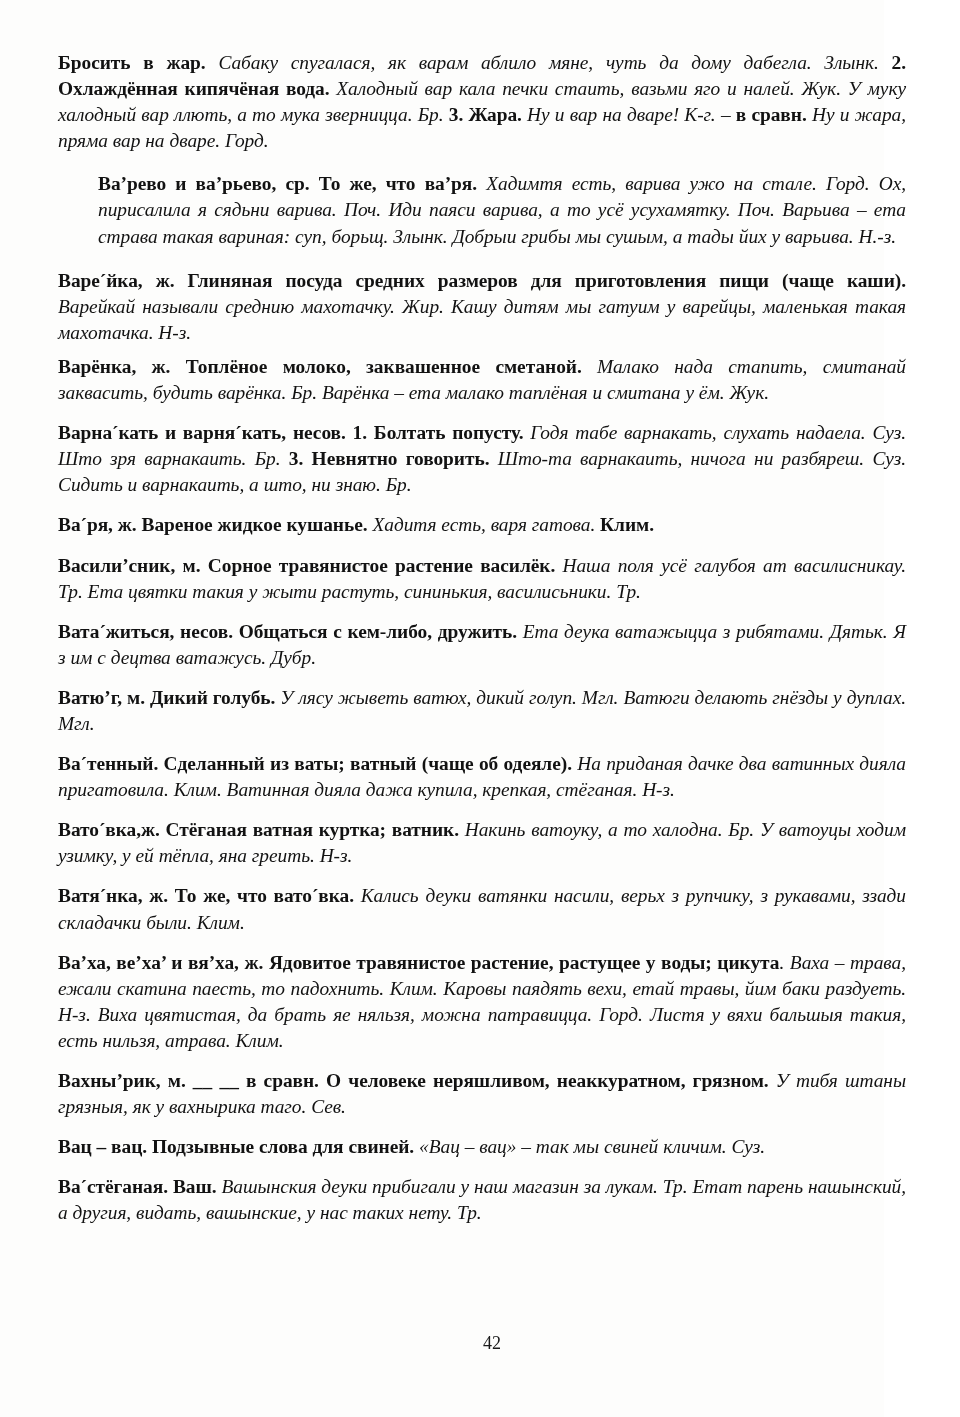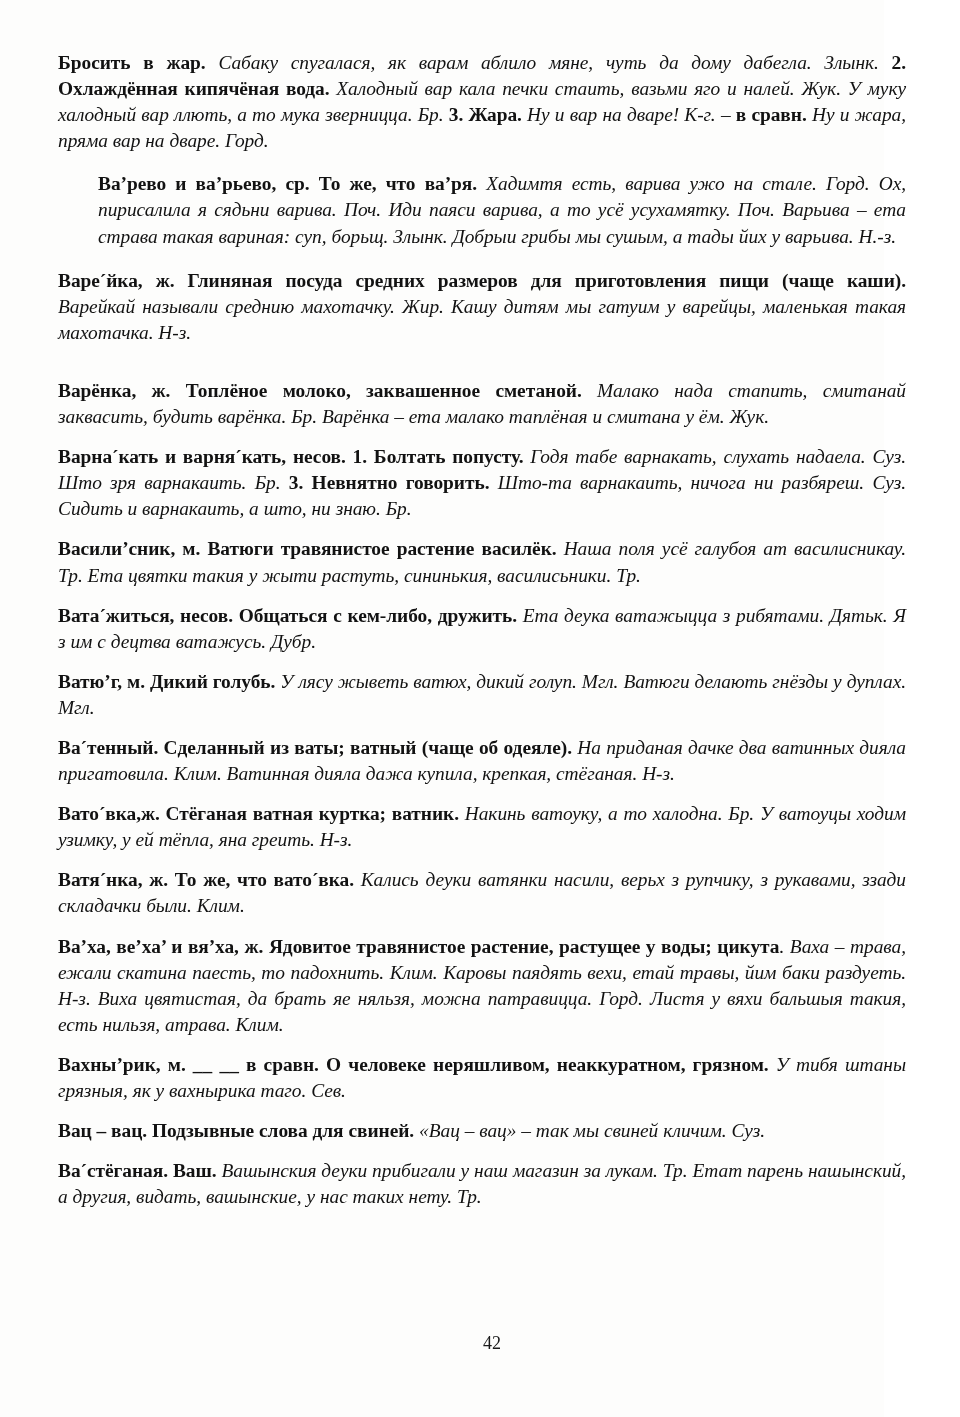--- a/index.html
+++ b/index.html
@@ -49,21 +49,21 @@
     font-weight: 400;
   }
   .gap {
     font-style: normal;
     font-weight: 700;
     letter-spacing: 0;
   }
   
   .entry.continued { margin-bottom: 17px; }
   .entry.blk2 { margin-bottom: 18px; margin-left: 40px; }
-  .entry.blk3 { margin-bottom: 32px; }
+  .entry.blk3 { margin-bottom: 8px; }
   #pagenum {
     position: absolute;
     left: 12px;
     top: 1333px;
     width: 960px;
     text-align: center;
     font-size: 18px;
     font-family: "Liberation Serif", "DejaVu Serif", serif;
     color: #1a1a1a;
   }
@@ -71,21 +71,22 @@
 </head>
 <body>
 
 <div id="page">
   <div id="content">
       <p class="entry continued"><span class="hw">Бросить в жар.</span><span class="ex"> Сабаку спугалася, як варам аблило мяне, чуть да дому дабегла. Злынк. </span><span class="hw">2. Охлаждённая кипячёная вода.</span><span class="ex"> Халодный вар кала печки стаить, вазьми яго и налей. Жук. У муку халодный вар ллють, а то мука зверницца. Бр. </span><span class="hw">3. Жара.</span><span class="ex"> Ну и вар на дваре! К-г. – </span><span class="hw">в сравн.</span><span class="ex"> Ну и жара, пряма вар на дваре. Горд.</span></p>
       <p class="entry blk2"><span class="hw">Ва’рево и ва’рьево, ср. То же, что ва’ря.</span><span class="ex"> Хадимтя есть, варива ужо на стале. Горд. Ох, пирисалила я сядьни варива. Поч. Иди паяси варива, а то усё усухамятку. Поч. Варьива – ета страва такая вариная: суп, борьщ. Злынк. Добрыи грибы мы сушым, а тады йих у варьива. Н.-з.</span></p>
       <p class="entry blk3"><span class="hw">Варе´йка, ж. Глиняная посуда средних размеров для приготовления пищи (чаще каши).</span><span class="ex"> Варейкай называли среднию махотачку. Жир. Кашу дитям мы гатуим у варейцы, маленькая такая махотачка. Н-з.</span></p>
       <p class="entry"><span class="hw">Варёнка, ж. Топлёное молоко, заквашенное сметаной.</span><span class="ex"> Малако нада стапить, смитанай заквасить, будить варёнка. Бр. Варёнка – ета малако таплёная и смитана у ём. Жук.</span></p>
       <p class="entry"><span class="hw">Варна´кать и варня´кать, несов. 1. Болтать попусту.</span><span class="ex"> Годя табе варнакать, слухать надаела. Суз. Што зря варнакаить. Бр. </span><span class="hw">3. Невнятно говорить.</span><span class="ex"> Што-та варнакаить, ничога ни разбяреш. Суз. Сидить и варнакаить, а што, ни знаю. Бр.</span></p>
-      <p class="entry"><span class="hw">Васили’сник, м. Ватюги травянистое растение василёк.</span><span class="ex"> Наша поля усё галубоя ат василисникау. Тр. Ета цвятки такия у жыти растуть, сининькия, василисьники. Тр.</span></p>
+      <p class="entry"><span class="hw">Ва´ря, ж. Вареное жидкое кушанье.</span><span class="ex"> Хадитя есть, варя гатова. </span><span class="hw">Клим.</span></p>
+      <p class="entry"><span class="hw">Васили’сник, м. Сорное травянистое растение василёк.</span><span class="ex"> Наша поля усё галубоя ат василисникау. Тр. Ета цвятки такия у жыти растуть, сининькия, василисьники. Тр.</span></p>
       <p class="entry"><span class="hw">Вата´житься, несов. Общаться с кем-либо, дружить.</span><span class="ex"> Ета деука ватажыцца з рибятами. Дятьк. Я з им с децтва ватажусь. Дубр.</span></p>
       <p class="entry"><span class="hw">Ватю’г, м. Дикий голубь.</span><span class="ex"> У лясу жыветь ватюх, дикий голуп. Мгл. Ватюги делають гнёзды у дуплах. Мгл.</span></p>
       <p class="entry"><span class="hw">Ва´тенный. Сделанный из ваты; ватный (чаще об одеяле).</span><span class="ex"> На приданая дачке два ватинных дияла пригатовила. Клим. Ватинная дияла дажа купила, крепкая, стёганая. Н-з.</span></p>
       <p class="entry"><span class="hw">Вато´вка,ж. Стёганая ватная куртка; ватник.</span><span class="ex"> Накинь ватоуку, а то халодна. Бр. У ватоуцы ходим узимку, у ей тёпла,  яна греить. Н-з.</span></p>
       <p class="entry"><span class="hw">Ватя´нка, ж. То же, что вато´вка.</span><span class="ex"> Кались деуки ватянки насили, верьх з рупчику, з рукавами, ззади складачки были. Клим.</span></p>
       <p class="entry"><span class="hw">Ва’ха, ве’ха’ и вя’ха, ж. Ядовитое травянистое растение, растущее у воды; цикута</span><span class="ex">. Ваха – трава, ежали скатина паесть, то падохнить. Клим. Каровы паядять вехи, етай травы, йим баки раздуеть. Н-з. Виха цвятистая, да брать яе няльзя, можна патравицца. Горд. Листя у вяхи бальшыя такия, есть нильзя, атрава. Клим.</span></p>
       <p class="entry"><span class="hw">Вахны’рик, м. </span><span class="gap">__  __</span><span class="hw"> в сравн. О человеке неряшливом, неаккуратном, грязном.</span><span class="ex"> У тибя штаны грязныя, як у вахнырика таго. Сев.</span></p>
       <p class="entry"><span class="hw">Вац – вац. Подзывные слова для свиней.</span><span class="ex"> «Вац – вац» – так мы свиней кличим. Суз.</span></p>
       <p class="entry"><span class="hw">Ва´стёганая. Ваш.</span><span class="ex"> Вашынския деуки прибигали у наш магазин за лукам. Тр. Етат парень нашынский, а другия, видать, вашынские, у нас таких нету. Тр.</span></p>
     </div>

